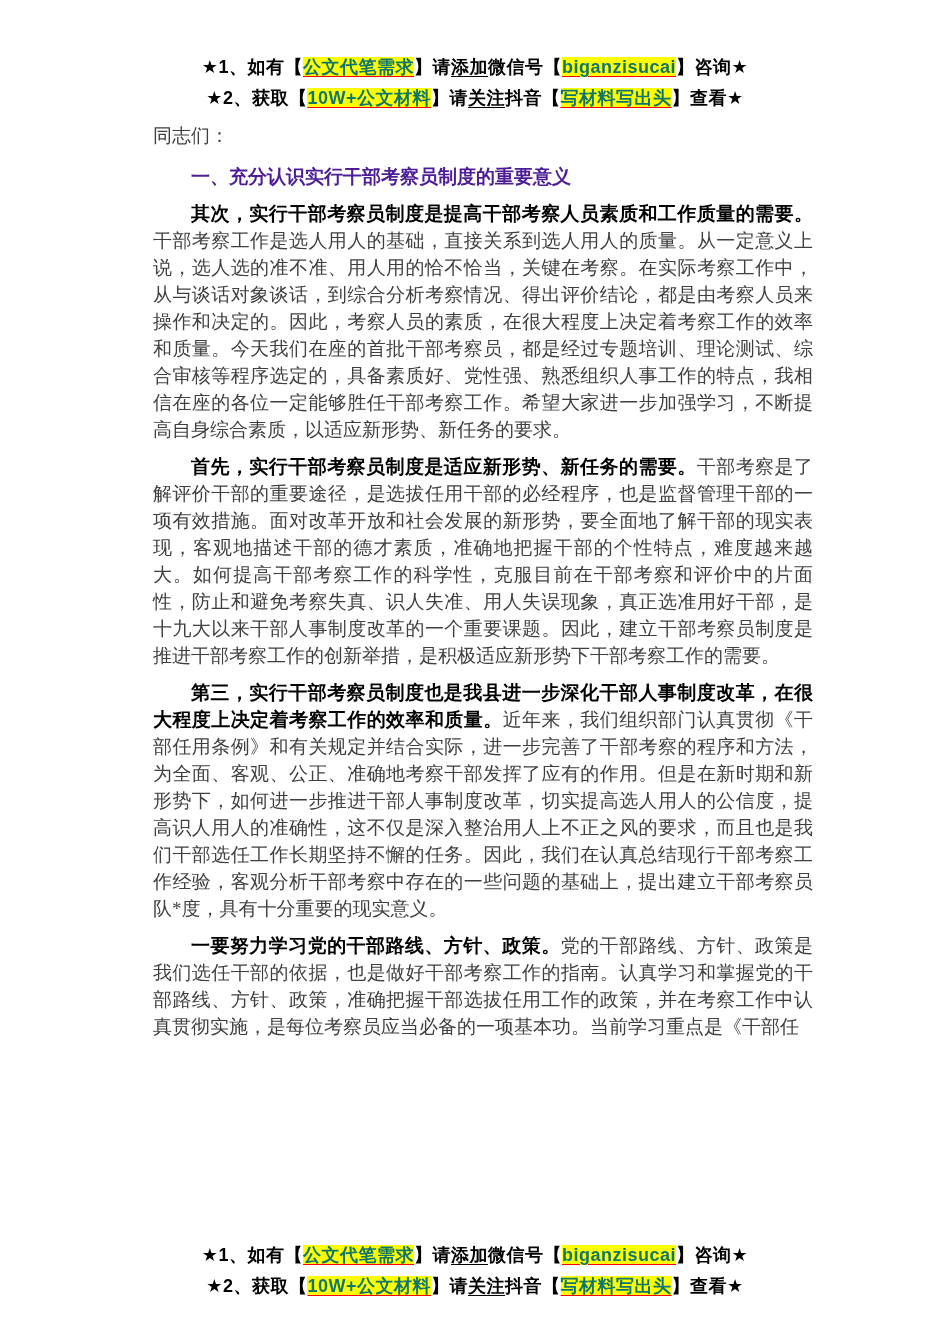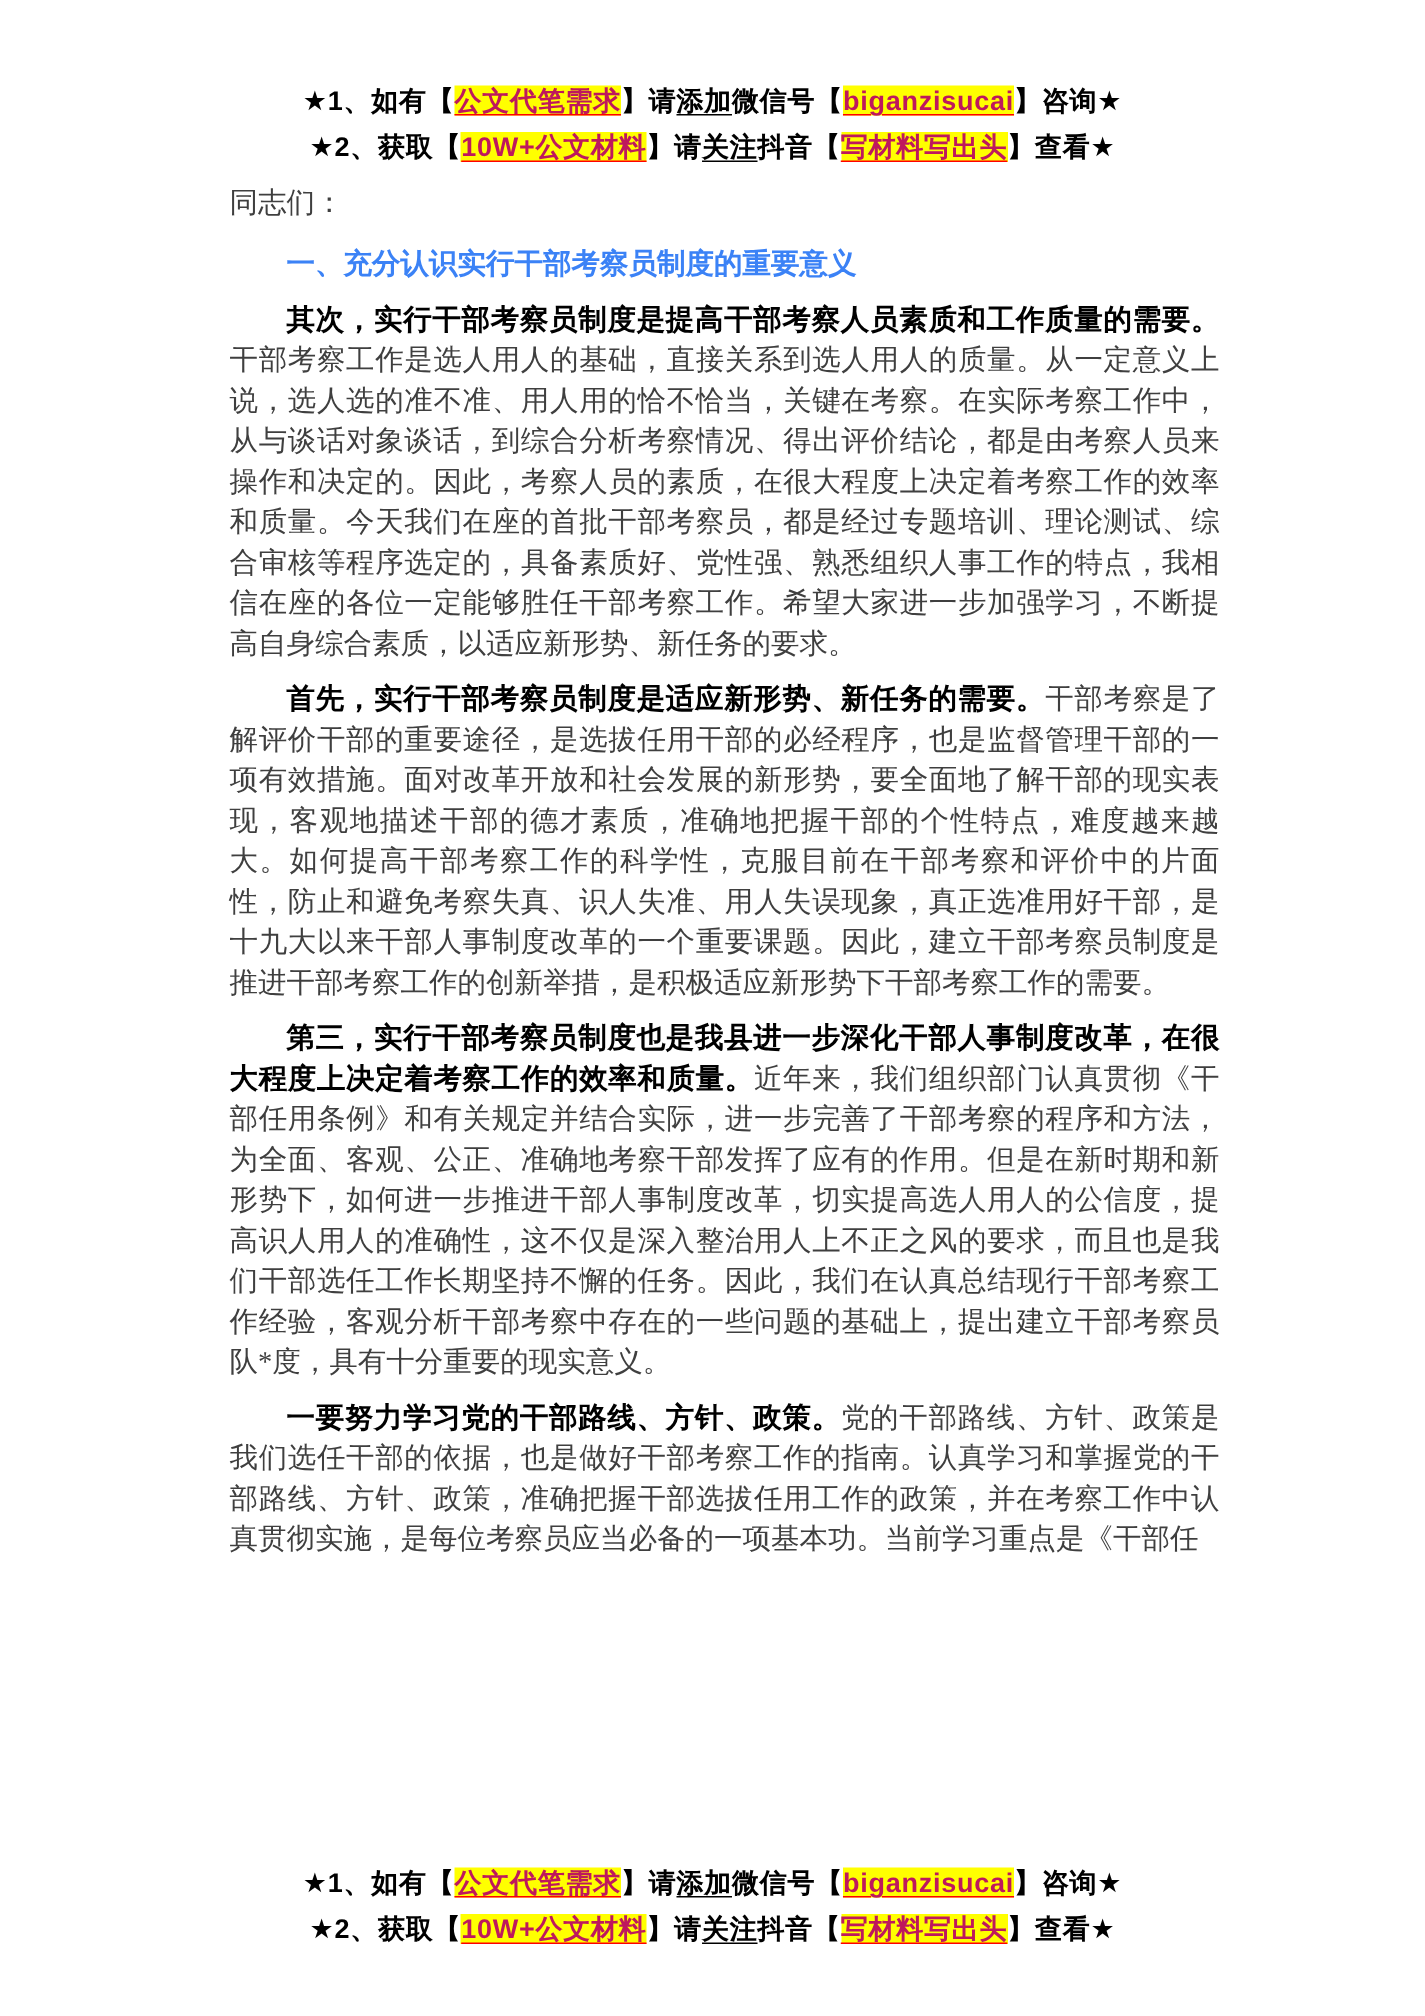--- a/index.html
+++ b/index.html
@@ -18,21 +18,21 @@
     font-family:"Liberation Sans","DejaVu Sans",sans-serif;
     font-weight:bold;
     font-size:18px;
     line-height:31px;
     text-align:center;
     color:#000000;
     letter-spacing:0.5px;
   }
   .promo .hl {
     background:#ffff00;
-    color:#be185d;
+    color:#0f766e;
     text-decoration:underline;
     text-decoration-color:#ff0000;
     text-underline-offset:3px;
   }
   .promo .u {
     text-decoration:underline;
     text-decoration-color:#000000;
     text-underline-offset:3px;
   }
   
@@ -43,21 +43,21 @@
     color:#3f3f3f;
     text-align:justify;
     margin-left:16px;
   }
   .doc p { margin:10px 0 0 0; }
   .doc p.indent { text-indent:2em; }
   .doc .salutation { margin-top:8px; text-indent:0; }
   .heading {
     font-family:"Liberation Sans","DejaVu Sans",sans-serif;
     font-weight:bold;
-    color:#3b82f6;
+    color:#4c1d95;
     text-indent:2em;
     margin-top:14px !important;
   }
   .lead {
     font-family:"Liberation Sans","DejaVu Sans",sans-serif;
     font-weight:bold;
     color:#000000;
   }
   .footer-promo { margin-top:auto; padding-top:14px; }
 </style>

